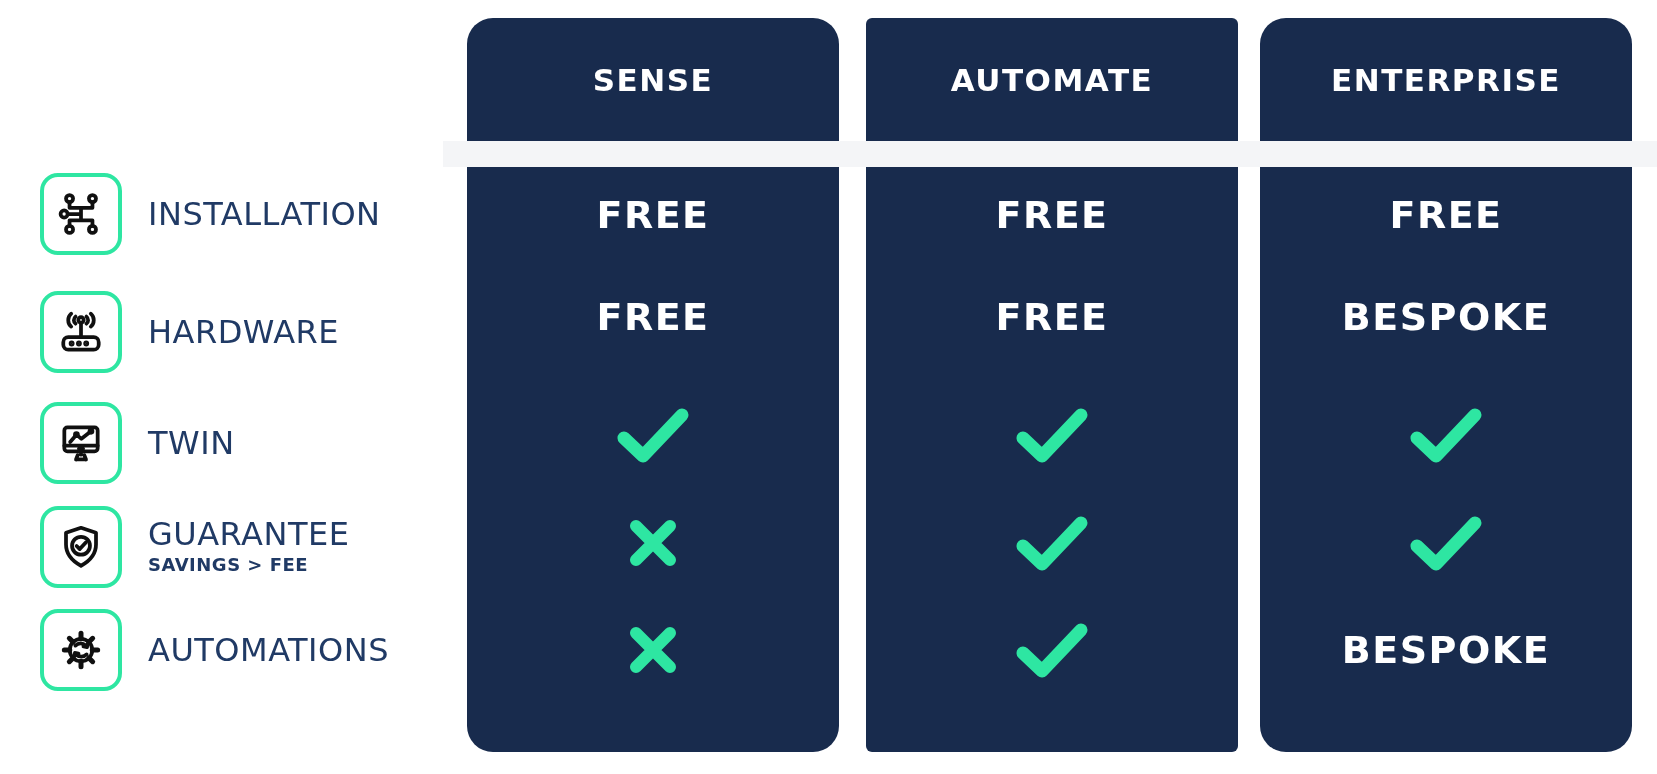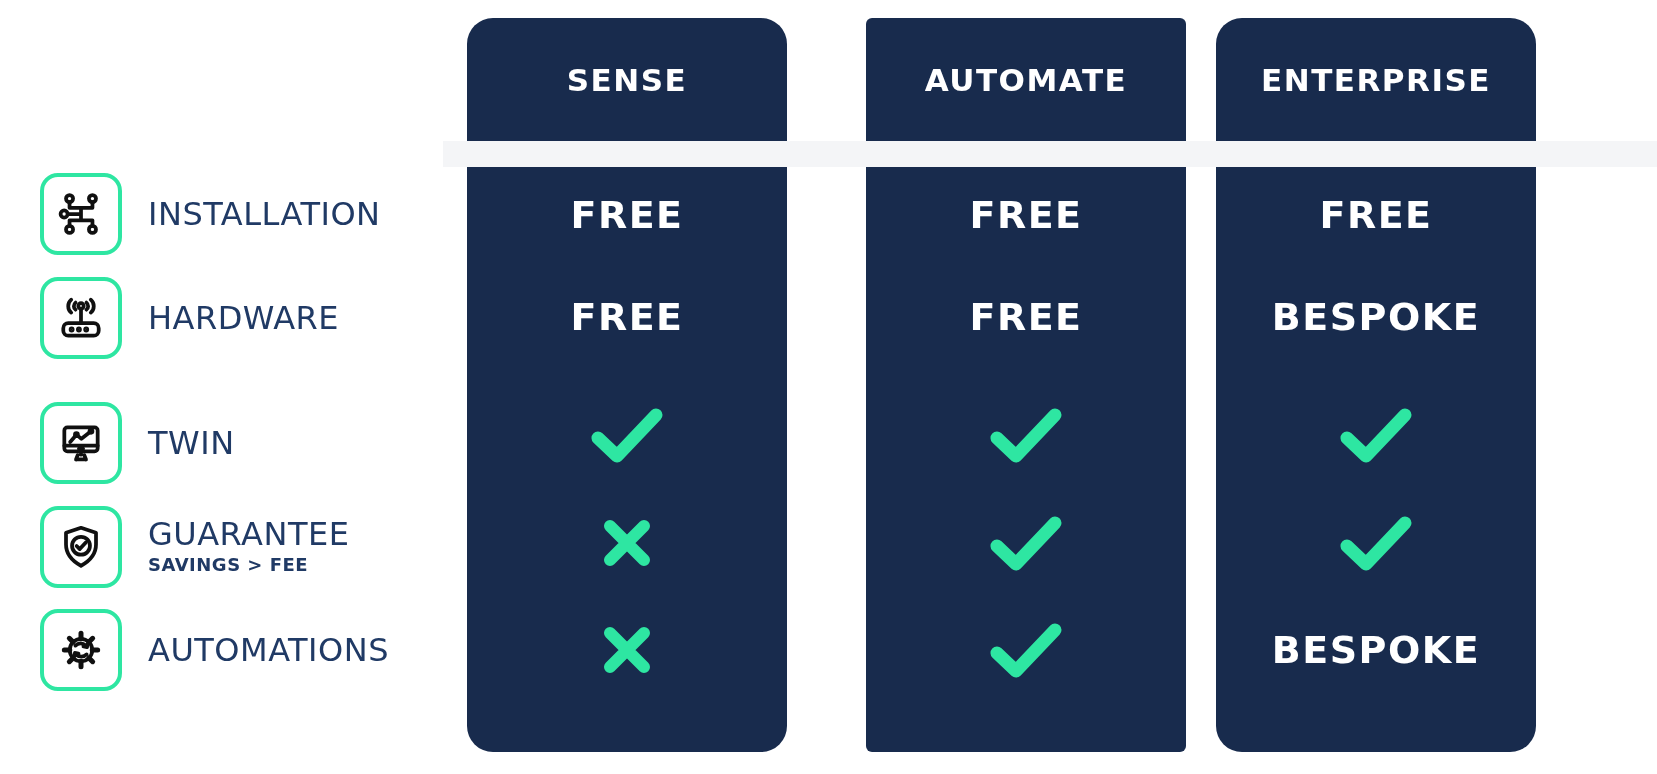--- a/index.html
+++ b/index.html
@@ -2,21 +2,21 @@
 <html><head>
 <meta charset="utf-8">
 <style>
   html,body{margin:0;padding:0;background:#ffffff;}
   .stage{
     position:relative;width:1657px;height:774px;background:#ffffff;overflow:hidden;
     font-family:"DejaVu Sans","Liberation Sans",sans-serif;
   }
   
   .col{
-    position:absolute;top:18px;height:734px;width:320px;
+    position:absolute;top:18px;height:734px;width:372px;
     background:#182B4D;border-radius:26px;
   }
   .col-header{
     position:absolute;left:0;right:0;top:0;height:123px;
     display:flex;align-items:center;justify-content:center;
     color:#ffffff;font-size:31px;font-weight:700;letter-spacing:1.5px;
   }
   .cell{
     position:absolute;left:0;right:0;height:84px;
     display:flex;align-items:center;justify-content:center;
@@ -61,21 +61,21 @@
               <circle cx="6.5" cy="19.4" r="1.7"></circle>
               <circle cx="17.5" cy="19.4" r="1.7"></circle>
               <circle cx="3.9" cy="12" r="1.7"></circle>
             </svg>
           </span>
         </div>
         <div class="rail-labels">
           <div class="rail-label">INSTALLATION</div>
         </div>
       </div>
-      <div class="rail-row" style="top: 268px;">
+      <div class="rail-row" style="top: 282px;">
         <div class="icon-box">
           <span style="display:flex">
             <svg viewBox="0 0 24 24" fill="none" stroke="#101010" stroke-width="1.8" stroke-linecap="round" stroke-linejoin="round">
               <rect x="3.5" y="14.5" width="17" height="6" rx="2.4"></rect>
               <circle cx="7.5" cy="17.5" r="0.5" fill="#101010"></circle>
               <circle cx="11" cy="17.5" r="0.5" fill="#101010"></circle>
               <circle cx="14.5" cy="17.5" r="0.5" fill="#101010"></circle>
               <path d="M12,14.5 V7.6"></path>
               <circle cx="12" cy="6.2" r="1.3"></circle>
               <path d="M9.4,4.6 c-1.1,0.9 -1.1,2.5 0,3.4 M7.3,3.2 c-1.9,1.6 -1.9,4.6 0,6.2"></path>
@@ -182,21 +182,21 @@
           </span>
         </div>
         <div class="cell" style="top: 590px;">
           <span class="mark-wrap">
             <svg width="76" height="56" viewBox="0 0 76 56">
               <polyline points="9,31 28,49 67,8" fill="none" stroke="#2EE6A2" stroke-width="13" stroke-linecap="round" stroke-linejoin="round"></polyline>
             </svg>
           </span>
         </div>
       </div>
-      <div class="col" style="left: 1216px;">
+      <div class="col" style="left: 1260px;">
         <div class="col-header">ENTERPRISE</div>
         <div class="cell" style="top: 155px;">FREE</div>
         <div class="cell" style="top: 257px;">BESPOKE</div>
         <div class="cell" style="top: 375px;">
           <span class="mark-wrap">
             <svg width="76" height="56" viewBox="0 0 76 56">
               <polyline points="9,31 28,49 67,8" fill="none" stroke="#2EE6A2" stroke-width="13" stroke-linecap="round" stroke-linejoin="round"></polyline>
             </svg>
           </span>
         </div>

